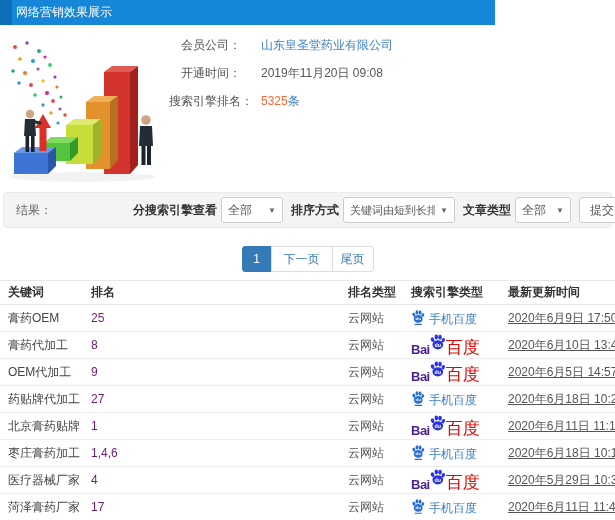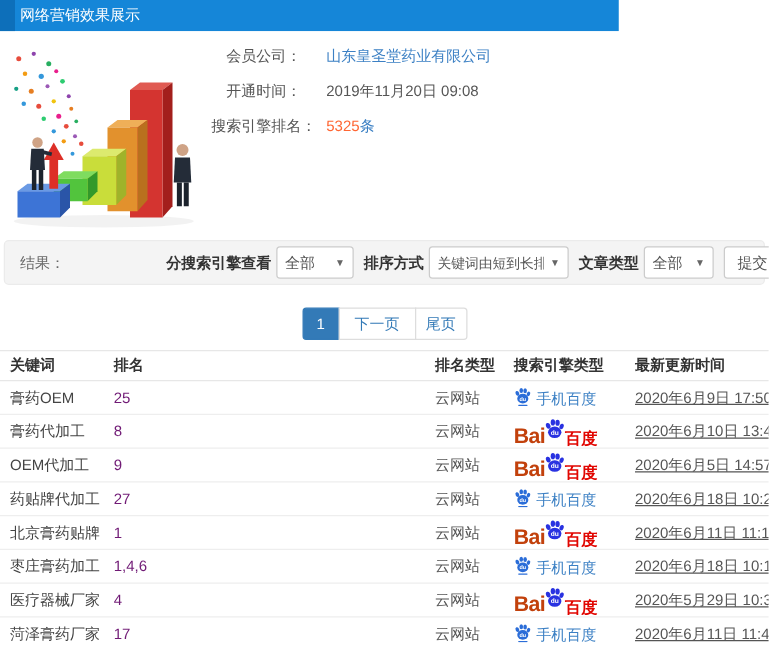--- a/index.html
+++ b/index.html
@@ -53,22 +53,22 @@
     font-weight:bold; color:#333; }
   .trow { height:27px; border-bottom:1px solid #eeeeee; }
   .td, .th { padding-left:8px; white-space:nowrap; overflow:hidden; }
   .td.keyword { color:#444; }
   .td.rank a { color:#701a75; text-decoration:none; }
   .td.updated { color:#555;text-decoration:underline; }
 
   .engine-mobile { display:inline-flex; align-items:flex-end; gap:4px; cursor:pointer; }
   .engine-mobile .mtxt { color:#3c80c4; }
   .engine-baidu { display:inline-flex; align-items:flex-end; cursor:pointer; line-height:1; }
-  .engine-baidu .bai { color:#c2410c; font-weight:bold; font-size:17px; letter-spacing:-0.5px; }
-  .engine-baidu .bd  { color:#e10601; font-weight:bold; font-size:13px; margin-left:1px; }
+  .engine-baidu .bai { color:#4c1d95; font-weight:bold; font-size:13px; letter-spacing:-0.5px; }
+  .engine-baidu .bd  { color:#e10601; font-weight:normal; font-size:17px; margin-left:1px; }
   .engine-baidu svg { margin:0 -1px 2px -1px; }
 </style>
 </head>
 <body>
 
 <div class="stage">
 
   <div class="titlebar">
     <div class="accent"></div>
     <div class="ttl">网络营销效果展示</div>

